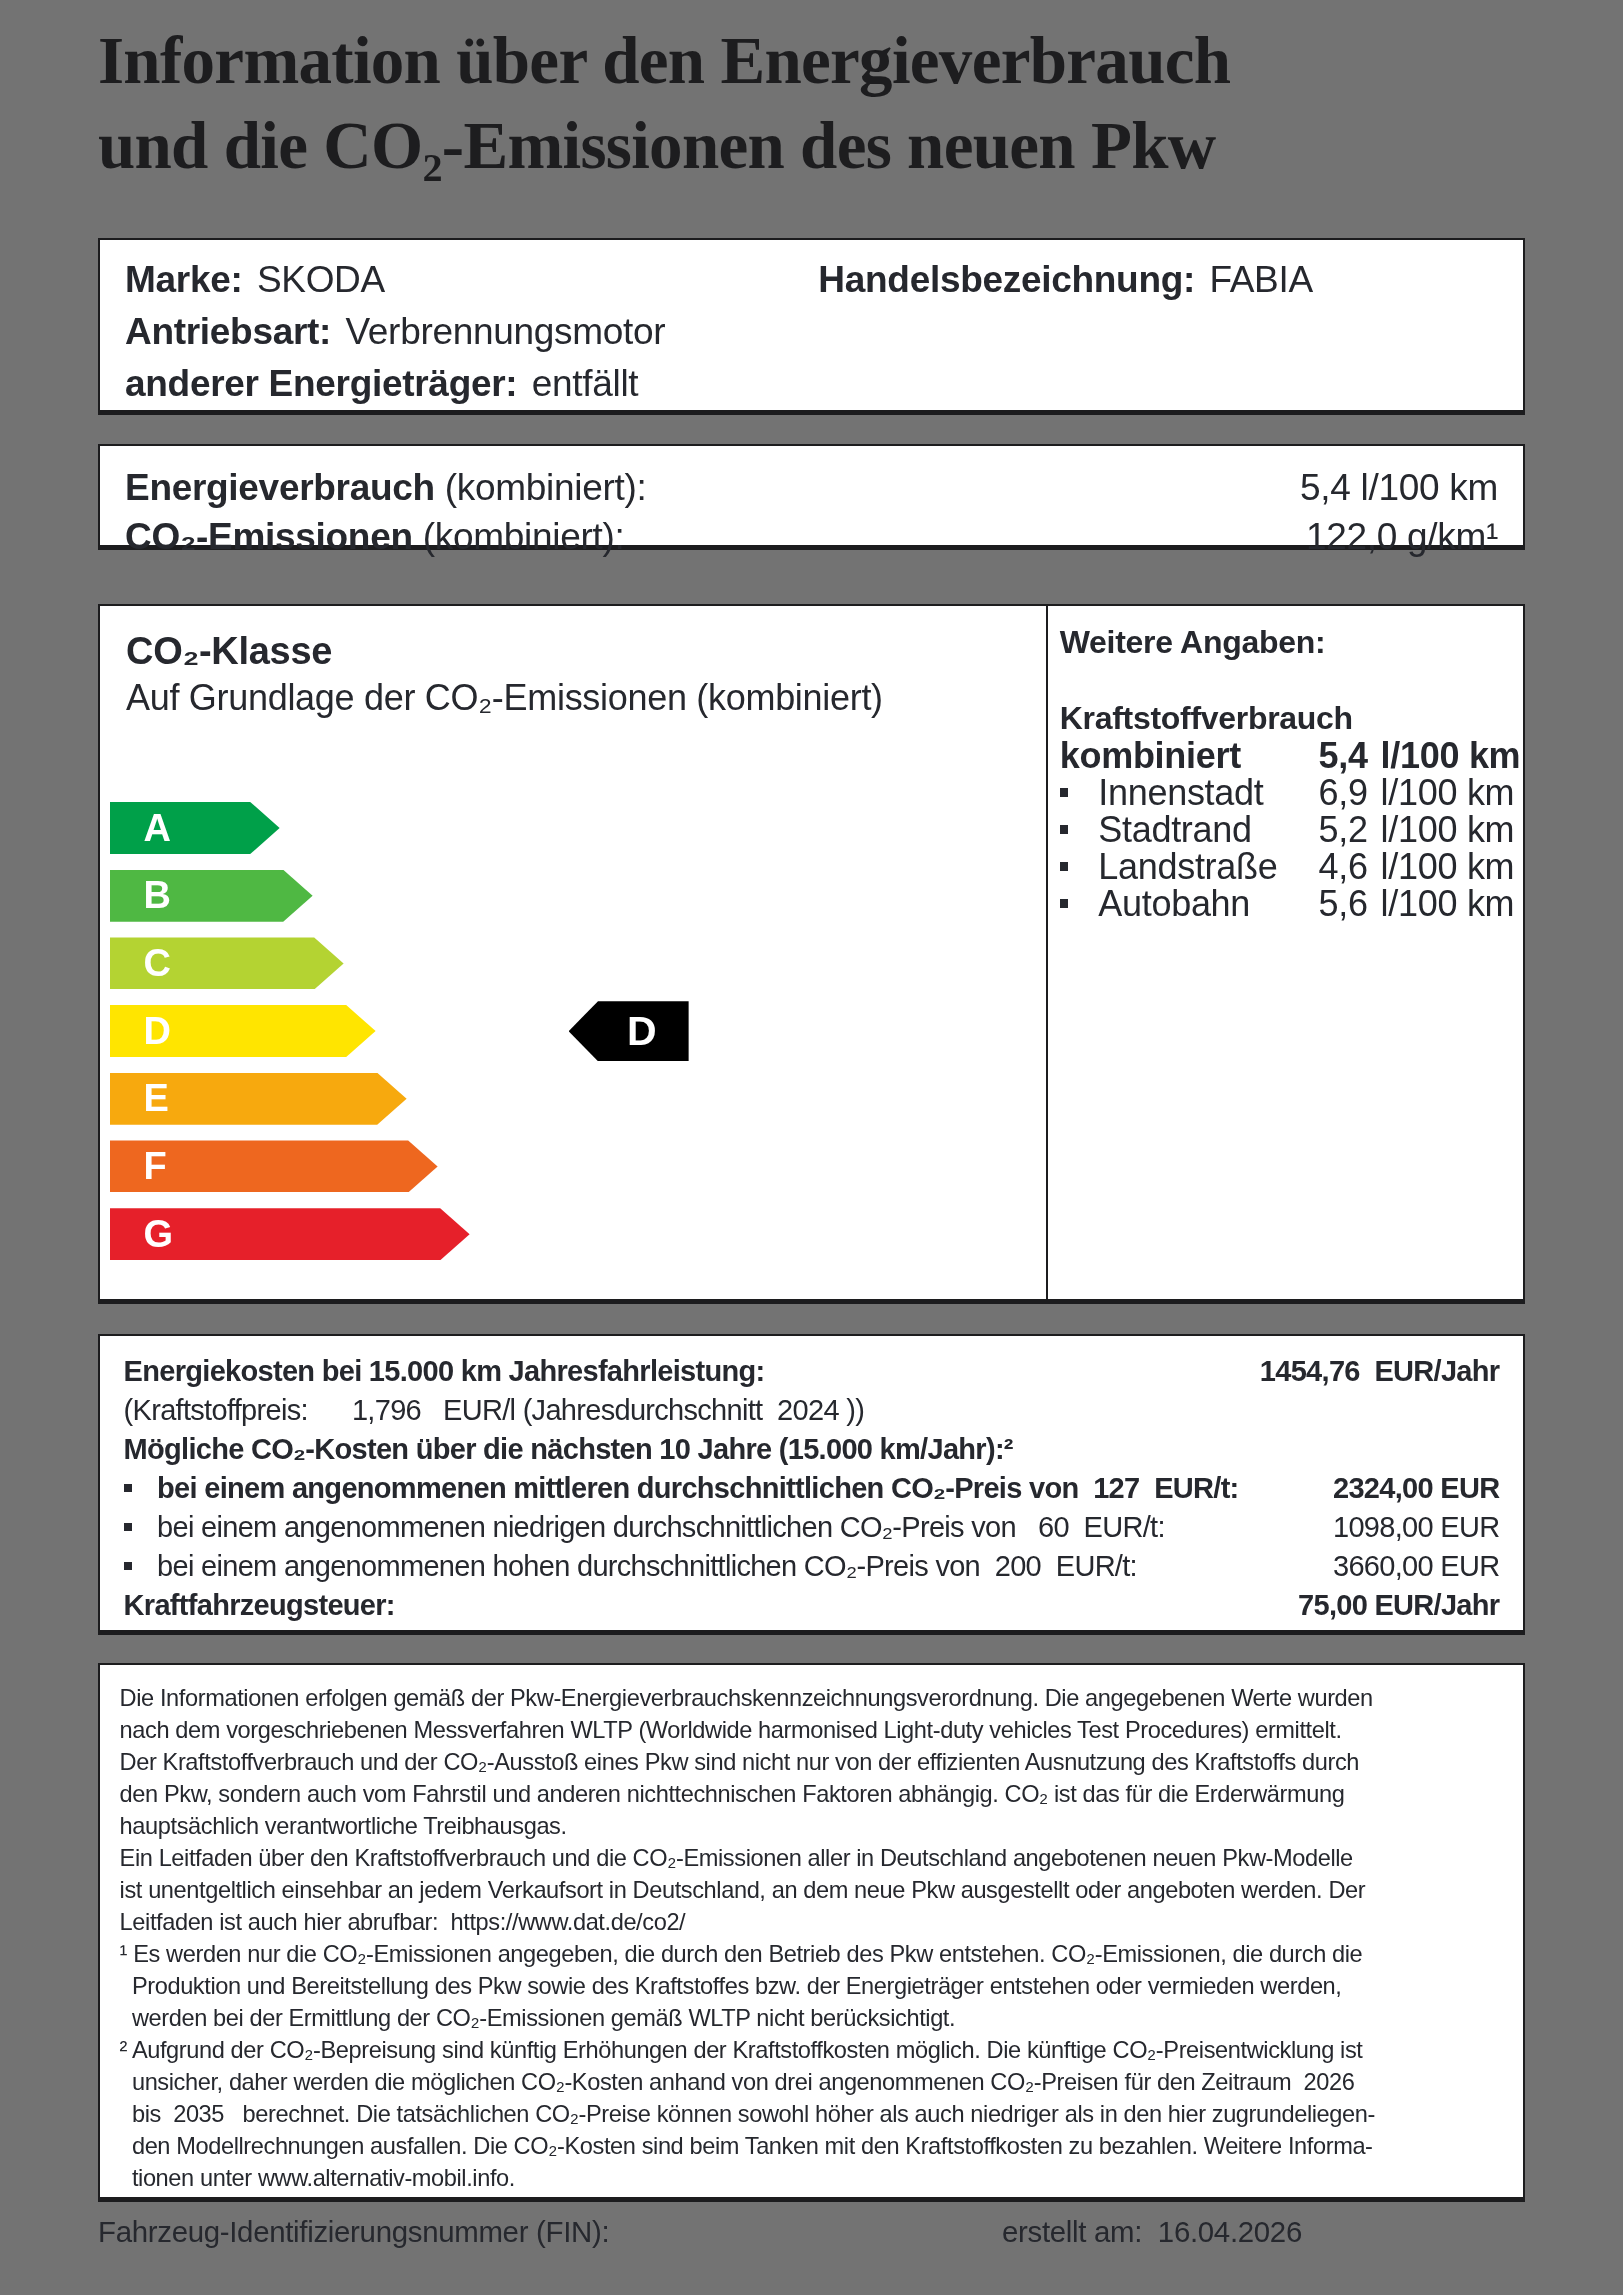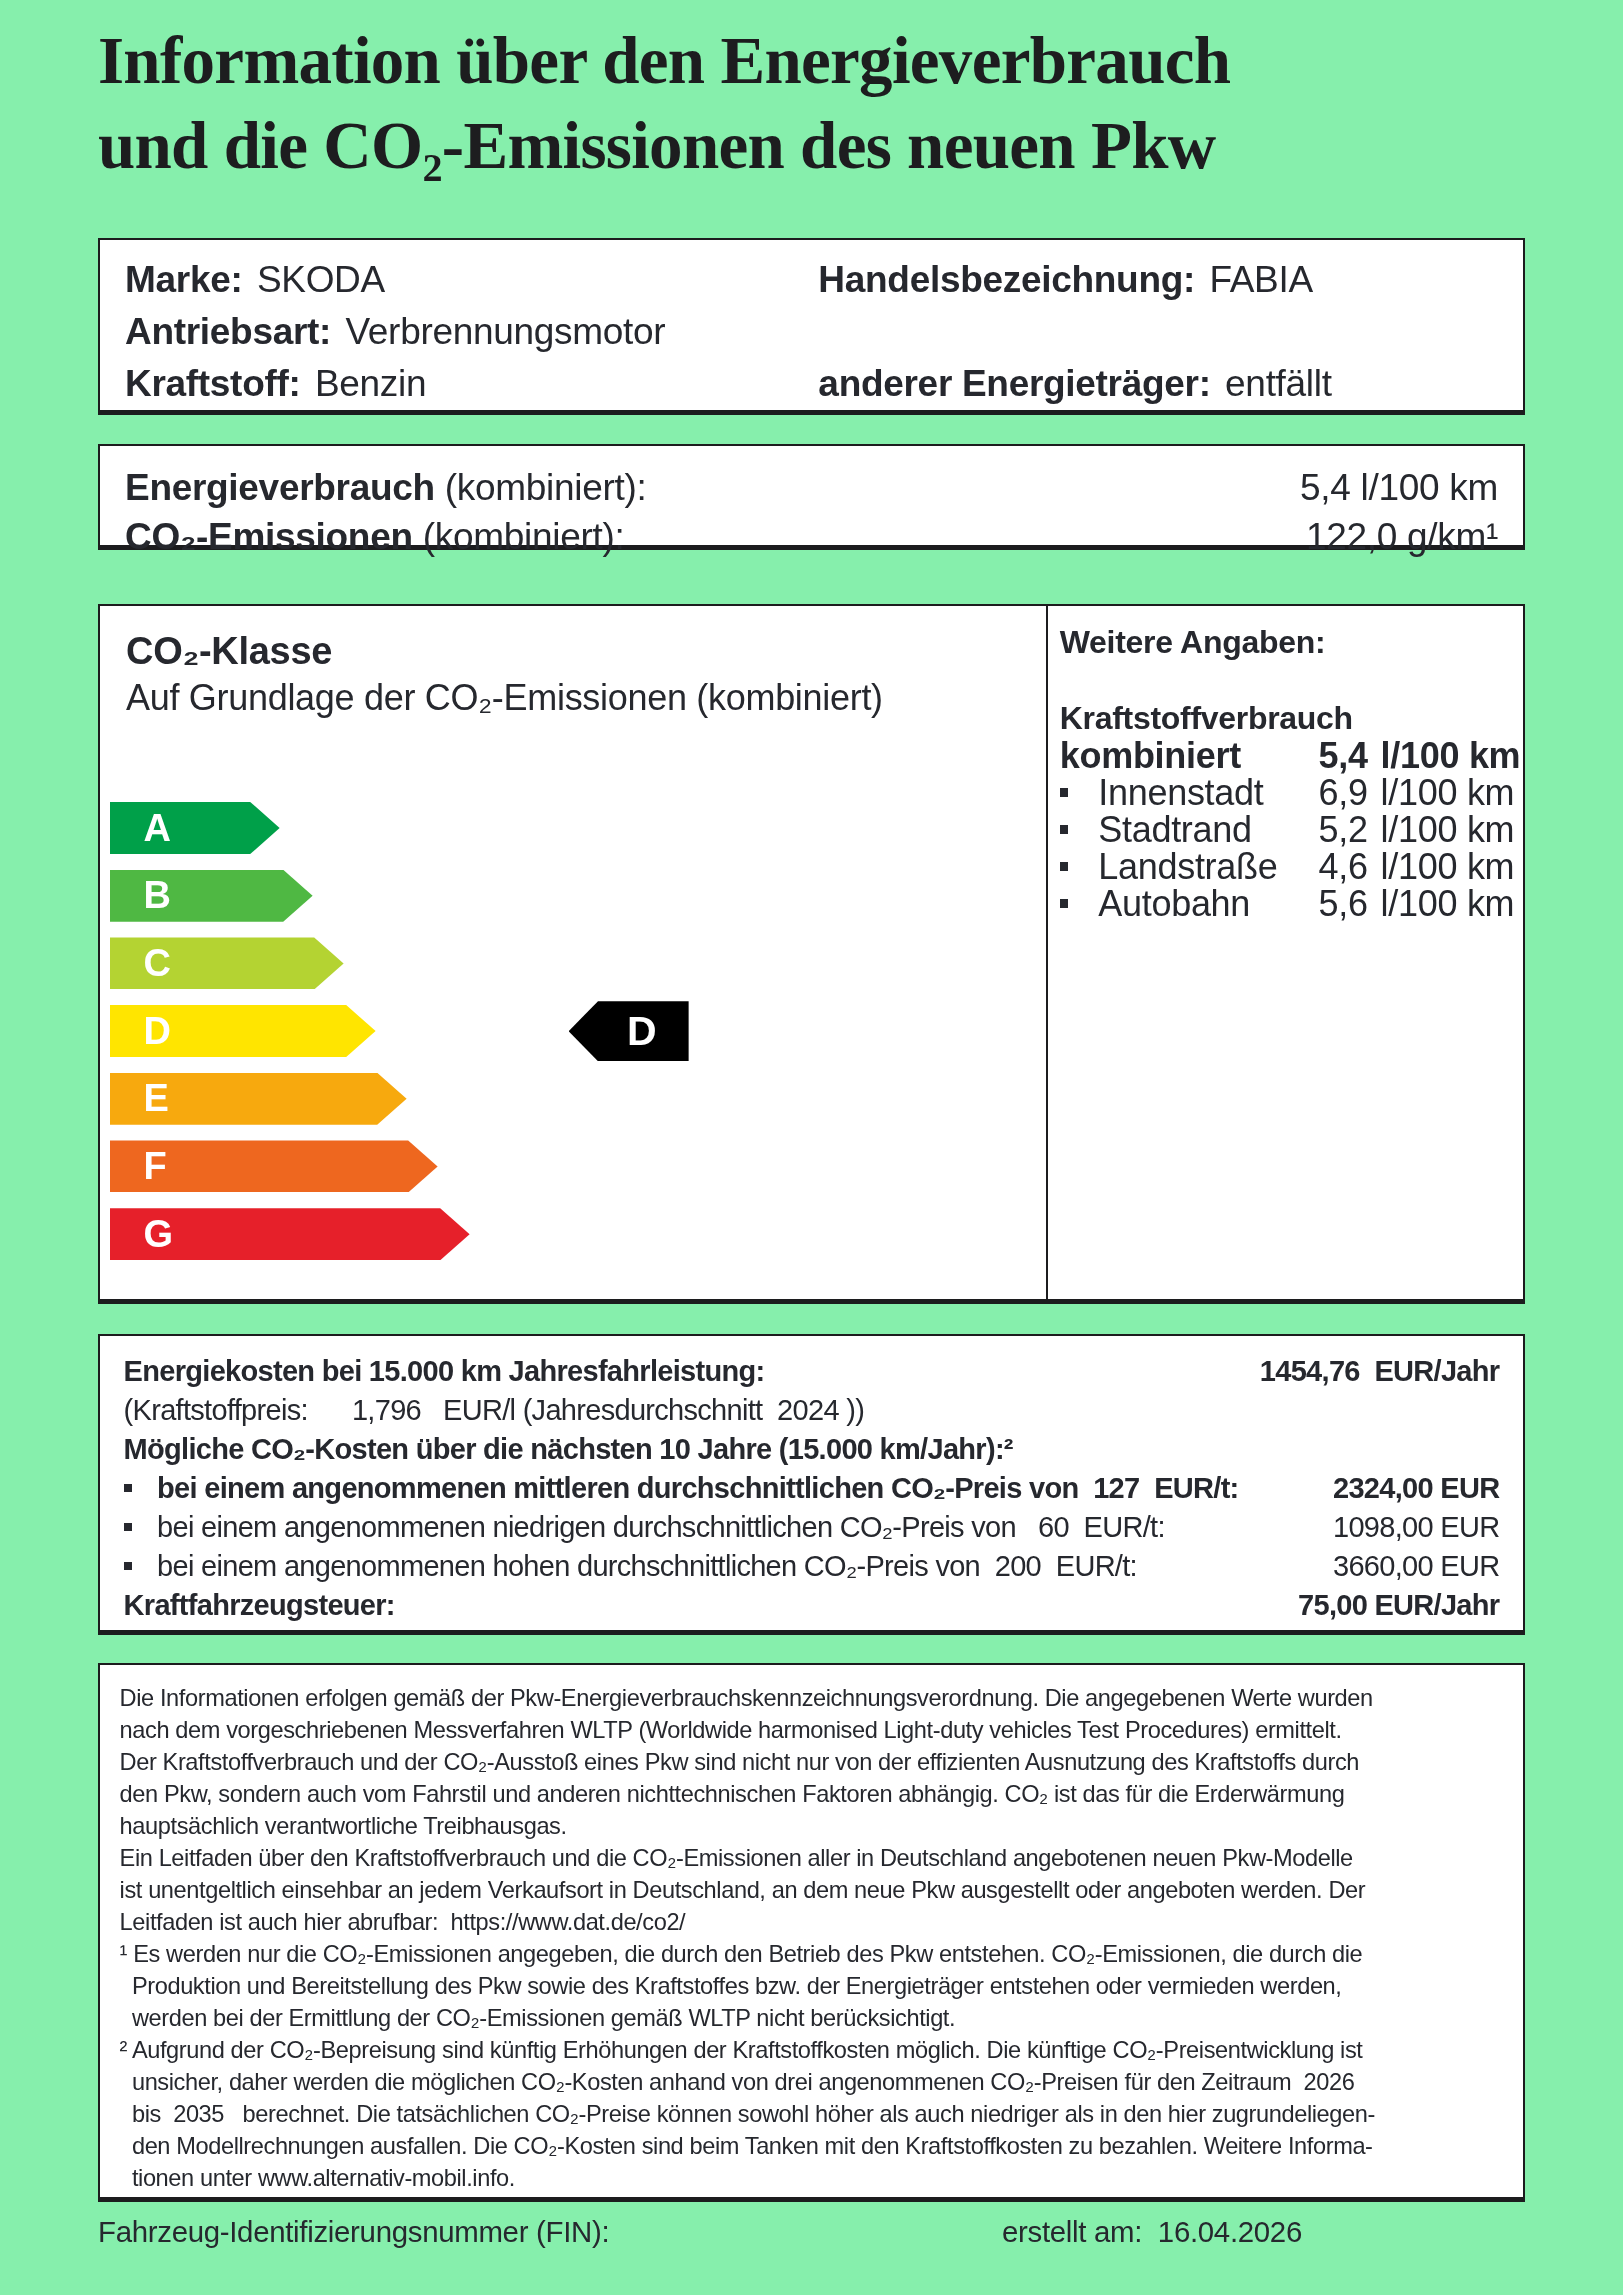--- a/index.html
+++ b/index.html
@@ -4,21 +4,21 @@
 <style>
   * { margin:0; padding:0; box-sizing:border-box; }
   html,body { background:#ffffff; }
   body {
     width:1623px; height:2295px;
     font-family:"Liberation Sans","DejaVu Sans",sans-serif;
     color:#26282e;
     letter-spacing:-0.3px;
     position:relative;
   }
-  .page { position:absolute; inset:0; background:#86efac; }
+  .page { position:absolute; inset:0; background:#737373; }
 
   
   .title {
     position:absolute; left:98px; top:18.3px; width:1427px;
     font-family:"Liberation Serif","DejaVu Serif",serif;
     font-weight:700; font-size:67px; line-height:85px;
     color:#1d1d1f; letter-spacing:-0.7px;
   }
   .title-line { display:block; }
 
@@ -124,24 +124,20 @@
       </div>
     </div>
     <div class="vrow">
       <div class="cell-left">
         <span class="lbl">Antriebsart:</span>
         <span class="val">Verbrennungsmotor</span>
       </div>
       <div class="cell-right"></div>
     </div>
     <div class="vrow">
-      <div class="cell-left">
-        <span class="lbl">Kraftstoff:</span>
-        <span class="val">Benzin</span>
-      </div>
       <div class="cell-right">
         <span class="lbl">anderer Energieträger:</span>
         <span class="val">entfällt</span>
       </div>
     </div>
   </section>
 
   <section class="box consumption-box">
     <div class="crow">
       <div class="cleft">

